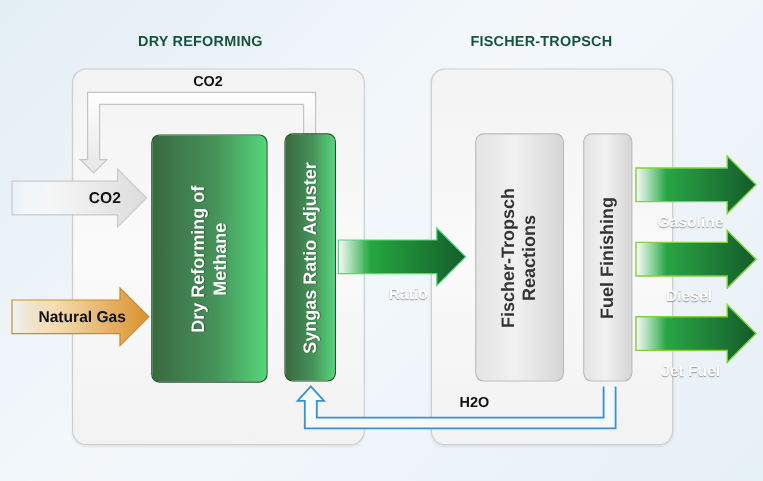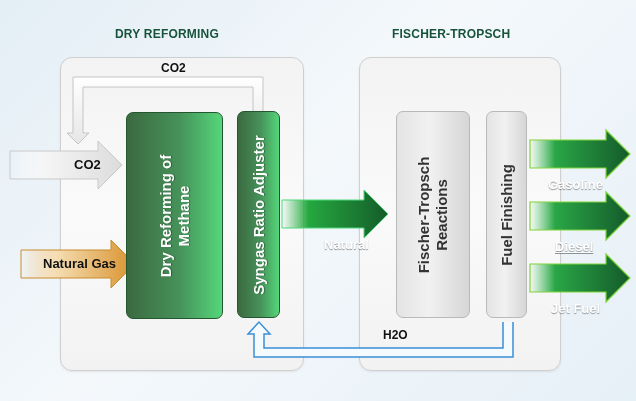--- a/index.html
+++ b/index.html
@@ -81,21 +81,21 @@
         <stop offset="0" stop-color="#ffffff" stop-opacity="0"></stop>
         <stop offset="0.35" stop-color="#f4f4f4"></stop>
         <stop offset="1" stop-color="#dcdcdc"></stop>
       </linearGradient>
     </defs>
     <path d="M0,10 L88,10 L88,0 L112,24 L88,48 L88,38 L0,38 Z" fill="url(#co2Grad)" stroke="#c9c9c9" stroke-width="1"></path>
   </svg>
   <div class="arrow-label lbl-dark" style="left:64px; top:16px;">CO2</div>
 </div>
 
-<div class="arrow" style="left:21px; top:240px; width:114px; height:48px;padding-left:18px;">
+<div class="arrow" style="left:10px; top:240px; width:114px; height:48px;padding-left:18px;">
   <svg width="114" height="48">
     <defs>
       <linearGradient id="ngGrad" x1="0" y1="0" x2="1" y2="0">
         <stop offset="0" stop-color="#f3c98a" stop-opacity="0"></stop>
         <stop offset="0.3" stop-color="#f5deb5"></stop>
         <stop offset="1" stop-color="#d9922c"></stop>
       </linearGradient>
     </defs>
     <path d="M0,10 L90,10 L90,0 L114,24 L90,48 L90,38 L0,38 Z" fill="url(#ngGrad)" stroke="#c98b2e" stroke-width="1"></path>
   </svg>
@@ -116,21 +116,21 @@
   <svg width="106" height="48">
     <defs>
       <linearGradient id="synGrad" x1="0" y1="0" x2="1" y2="0">
         <stop offset="0" stop-color="#2db34a" stop-opacity="0"></stop>
         <stop offset="0.25" stop-color="#25a83f"></stop>
         <stop offset="1" stop-color="#145c2a"></stop>
       </linearGradient>
     </defs>
     <path d="M0,10 L82,10 L82,0 L106,24 L82,48 L82,38 L0,38 Z" fill="url(#synGrad)" stroke="#4fd77a" stroke-width="1"></path>
   </svg>
-  <div class="arrow-label lbl-white" style="left:42px; top:15px;">Natural</div>
+  <div class="arrow-label lbl-white" style="left:42px; top:15px;">Ratio</div>
 </div>
 
 <div class="box grey" style="left:396px; top:111px; width:74px; height:207px;">
   <div class="vtext">
     <div>Fischer-Tropsch</div>
     <div>Reactions</div>
   </div>
 </div>
 <div class="box grey" style="left:486px; top:111px; width:41px; height:207px;">
   <div class="vtext">Fuel Finishing</div>
@@ -147,21 +147,21 @@
     </defs>
     <path d="M0,10 L76,10 L76,0 L100,24 L76,48 L76,38 L0,38 Z" fill="url(#outGrad)" stroke="#7fd33a" stroke-width="1.2"></path>
   </svg>
   <div class="arrow-label lbl-white" style="left:18px; top:15px;">Gasoline</div>
 </div>
 
 <div class="arrow" style="left:530px; top:192px; width:100px; height:48px;">
   <svg width="100" height="48">
     <path d="M0,10 L76,10 L76,0 L100,24 L76,48 L76,38 L0,38 Z" fill="url(#outGrad)" stroke="#7fd33a" stroke-width="1.2"></path>
   </svg>
-  <div class="arrow-label lbl-white" style="left:25px; top:15px;text-decoration:underline;">Diesel</div>
+  <div class="arrow-label lbl-white" style="left:25px; top:15px;">Diesel</div>
 </div>
 
 <div class="arrow" style="left:530px; top:254px; width:100px; height:48px;">
   <svg width="100" height="48">
     <path d="M0,10 L76,10 L76,0 L100,24 L76,48 L76,38 L0,38 Z" fill="url(#outGrad)" stroke="#7fd33a" stroke-width="1.2"></path>
   </svg>
   <div class="arrow-label lbl-white" style="left:21px; top:15px;text-align:center;">Jet Fuel</div>
 </div>
 
 </body></html>

